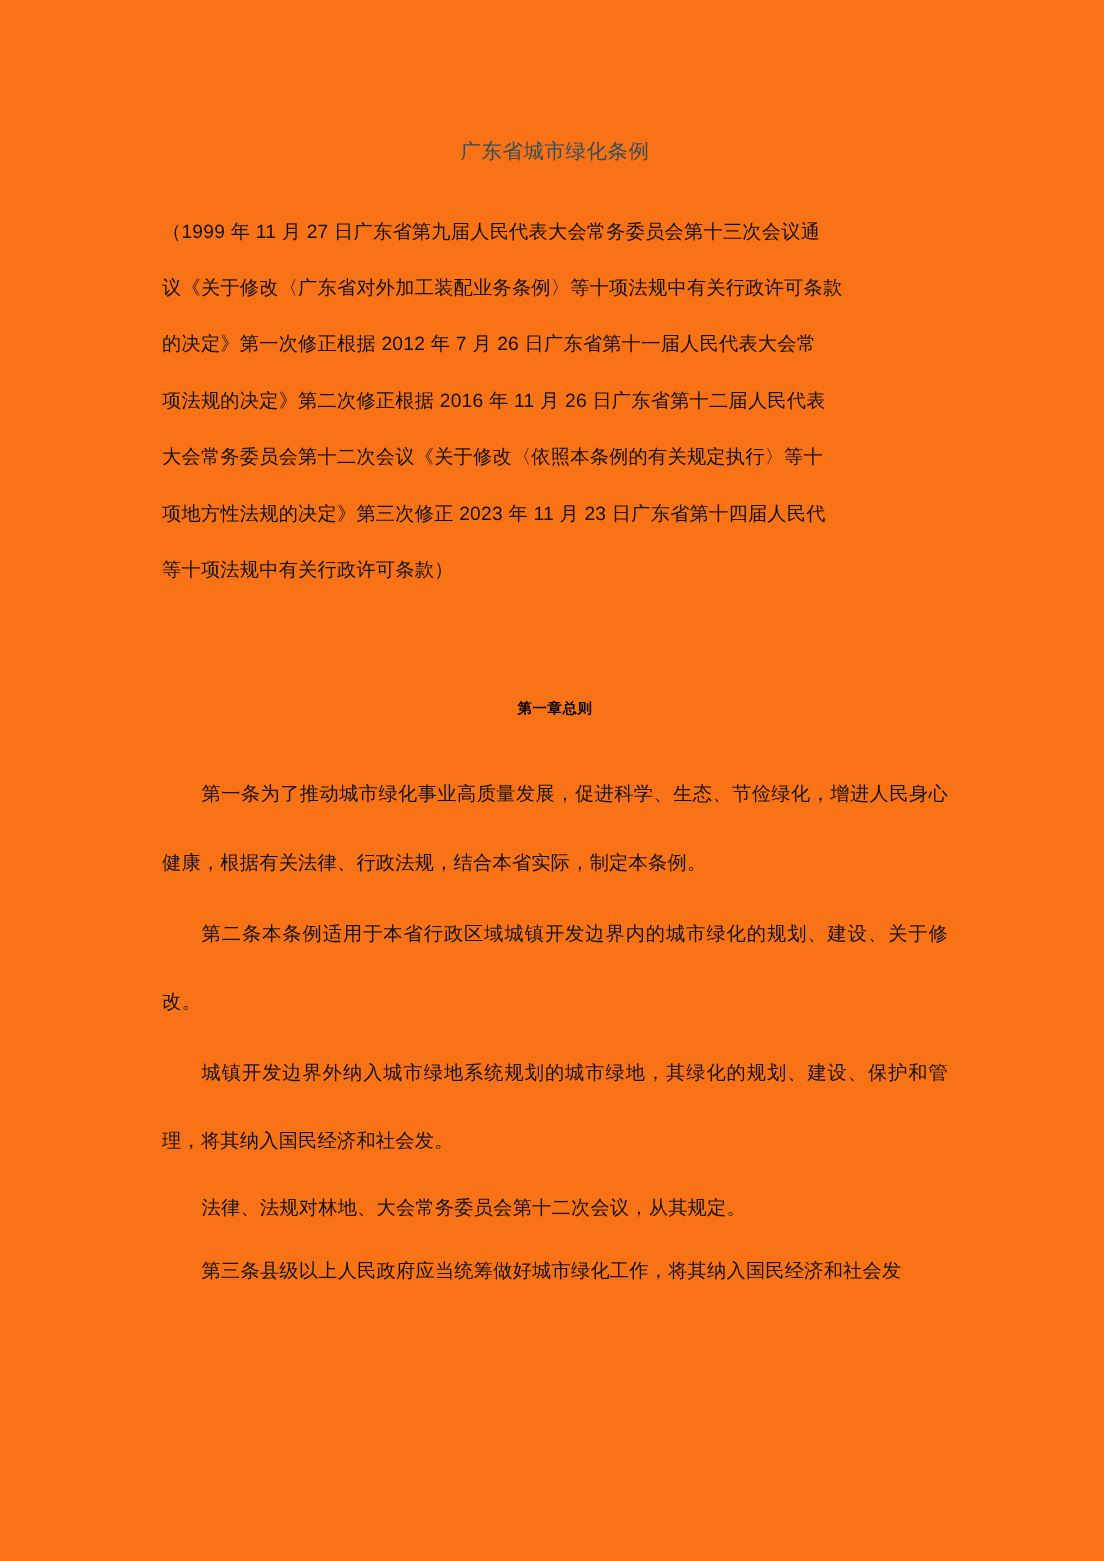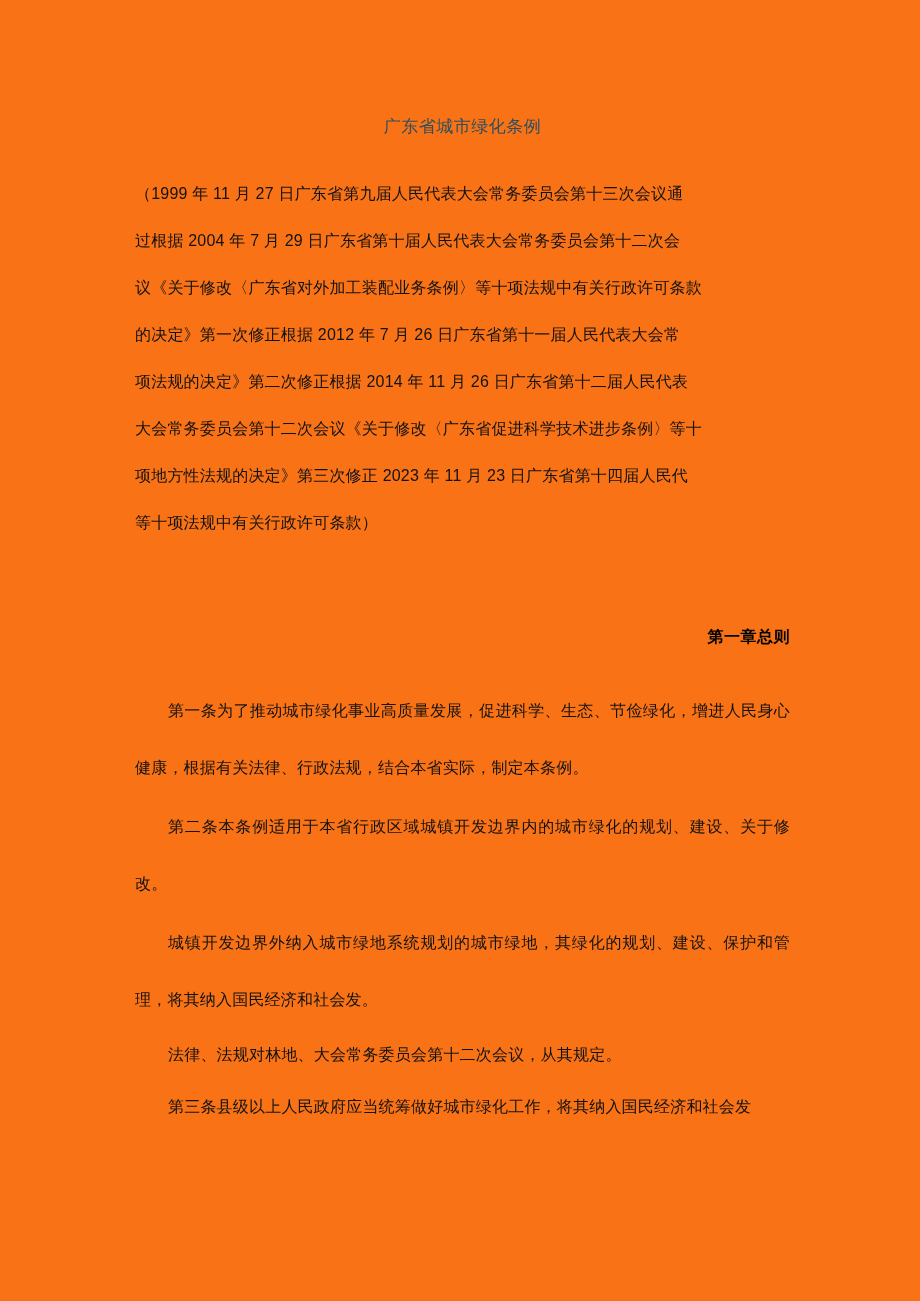--- a/index.html
+++ b/index.html
@@ -50,34 +50,35 @@
     color: #121212;
     letter-spacing: 0.2px;
   }
   .preamble .pline {
     display: block;
     white-space: nowrap;
   }
 
   
   .chapter-heading {
-    text-align: right;
-    font-size: 16px;
+    text-align: center;
+    font-size: 12px;
     font-weight: bold;
     color: #000000;
     margin: 0;
     padding-top: 76px;
     padding-bottom: 0;
     line-height: 30px;
     letter-spacing: 0.5px;
   }
 
   
   .body-block {
     padding-top: 30px;
+    font-family: Liberation Mono, monospace;
   }
   .para {
     margin: 0 0 0 0;
     font-size: 16px;
     line-height: 57px;
     text-align: justify;
     text-justify: inter-ideograph;
     text-indent: 33px;
     color: #121212;
     letter-spacing: 0.2px;
@@ -92,25 +93,24 @@
 </head>
 <body>
 
 <div class="page">
   <div class="content">
 
     <h1 class="doc-title">广东省城市绿化条例</h1>
 
     <div class="preamble">
       <span class="pline">（1999 年 11 月 27 日广东省第九届人民代表大会常务委员会第十三次会议通</span>
-      <span class="pline">过根据 2004 年 7 月 29 日广东省第十届人民代表大会常务委员会第十二次会</span>
       <span class="pline">议《关于修改〈广东省对外加工装配业务条例〉等十项法规中有关行政许可条款</span>
       <span class="pline">的决定》第一次修正根据 2012 年 7 月 26 日广东省第十一届人民代表大会常</span>
-      <span class="pline">项法规的决定》第二次修正根据 2014 年 11 月 26 日广东省第十二届人民代表</span>
-      <span class="pline">大会常务委员会第十二次会议《关于修改〈广东省促进科学技术进步条例〉等十</span>
+      <span class="pline">项法规的决定》第二次修正根据 2016 年 11 月 26 日广东省第十二届人民代表</span>
+      <span class="pline">大会常务委员会第十二次会议《关于修改〈依照本条例的有关规定执行〉等十</span>
       <span class="pline">项地方性法规的决定》第三次修正 2023 年 11 月 23 日广东省第十四届人民代</span>
       <span class="pline">等十项法规中有关行政许可条款）</span>
     </div>
 
     <h2 class="chapter-heading">第一章总则</h2>
 
     <div class="body-block">
       <p class="para">第一条为了推动城市绿化事业高质量发展，促进科学、生态、节俭绿化，增进人民身心健康，根据有关法律、行政法规，结合本省实际，制定本条例。</p>
       <p class="para">第二条本条例适用于本省行政区域城镇开发边界内的城市绿化的规划、建设、关于修改。</p>
       <p class="para">城镇开发边界外纳入城市绿地系统规划的城市绿地，其绿化的规划、建设、保护和管理，将其纳入国民经济和社会发。</p>

